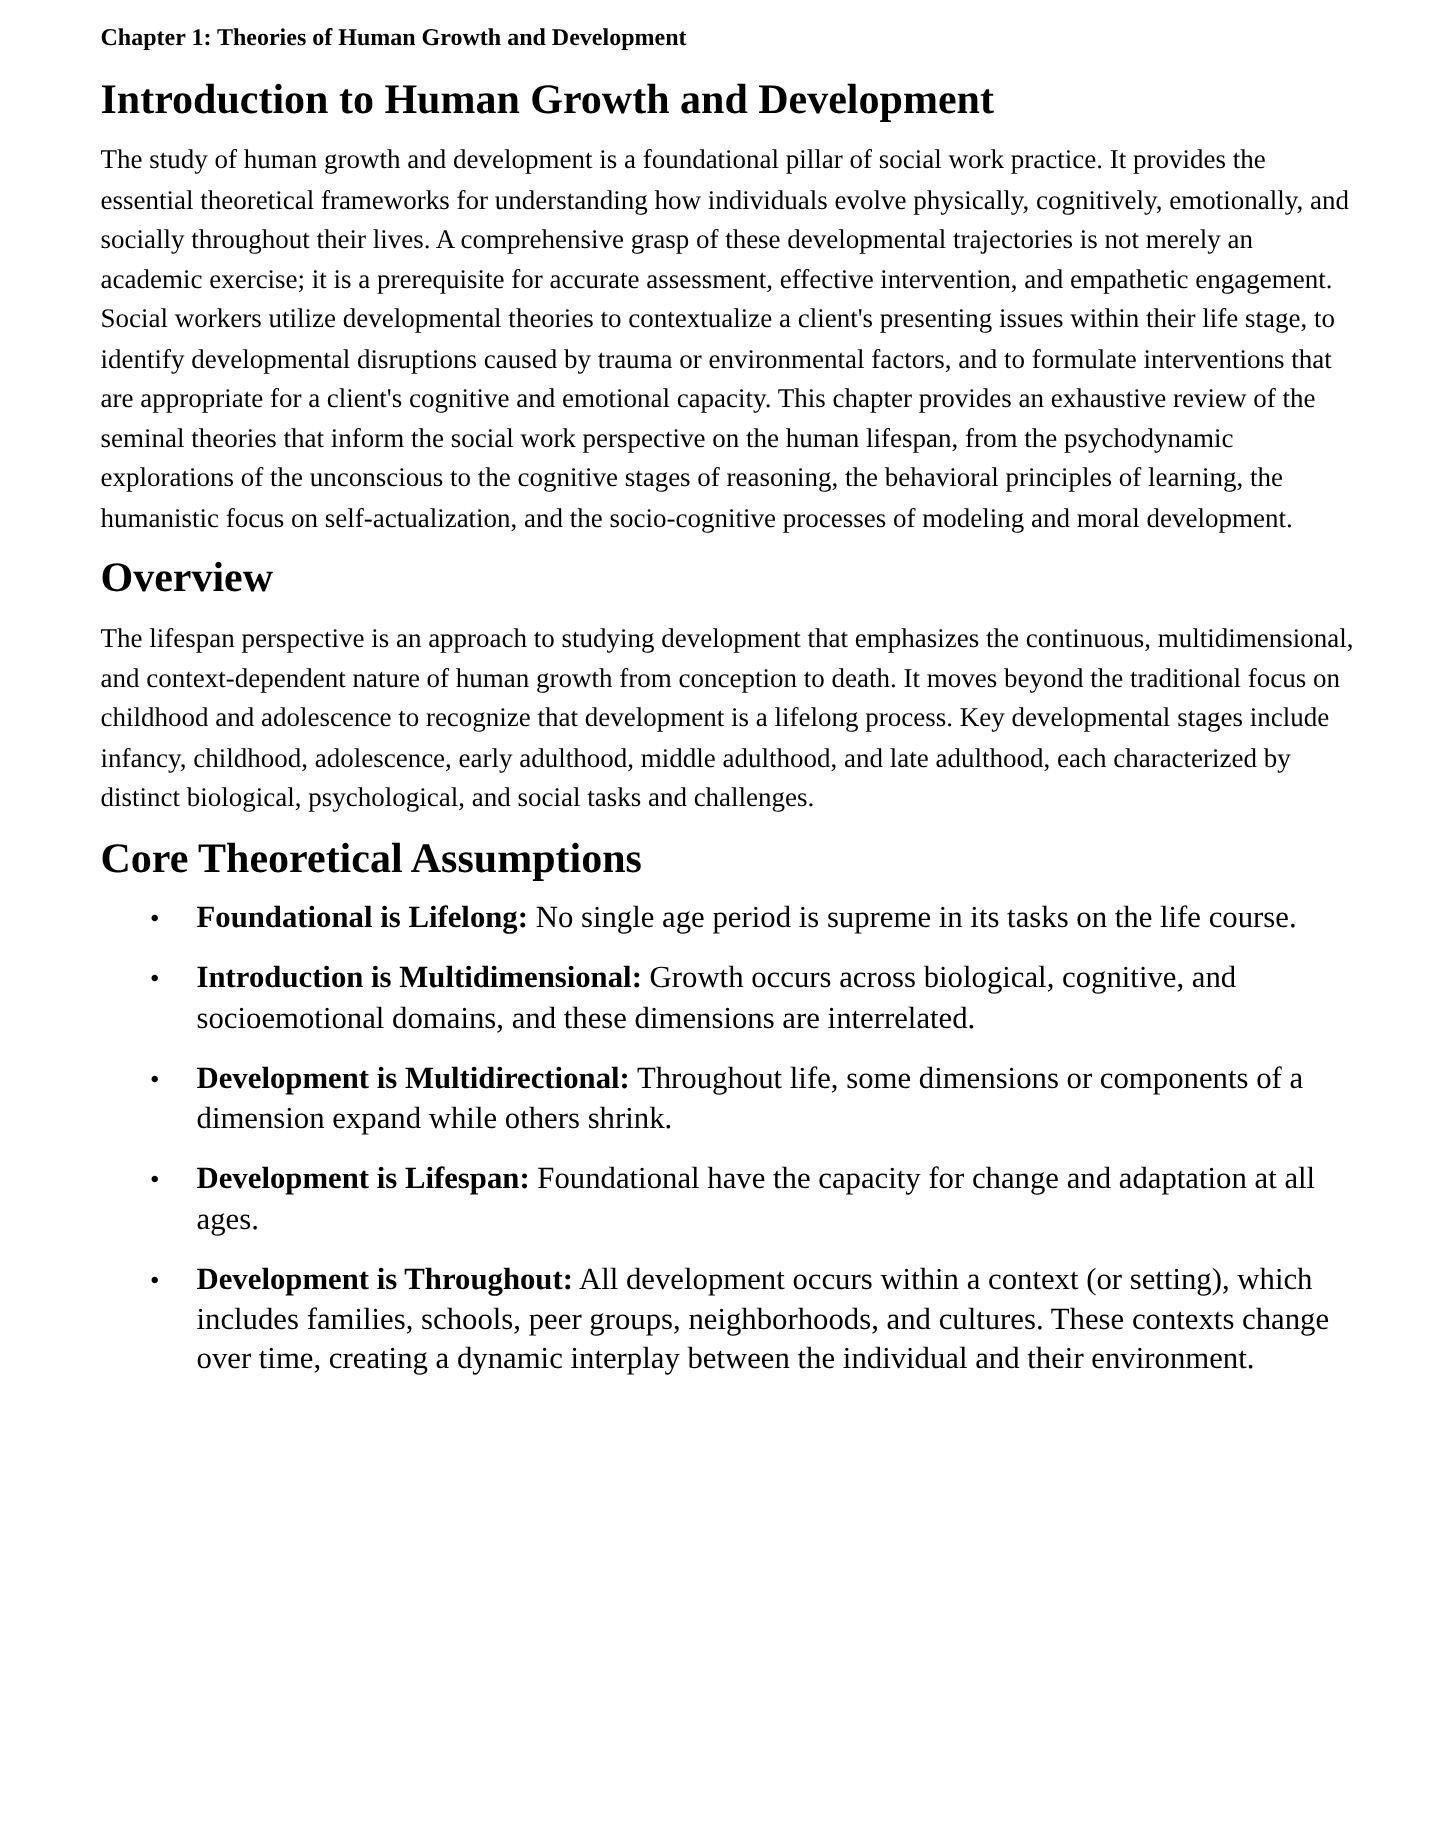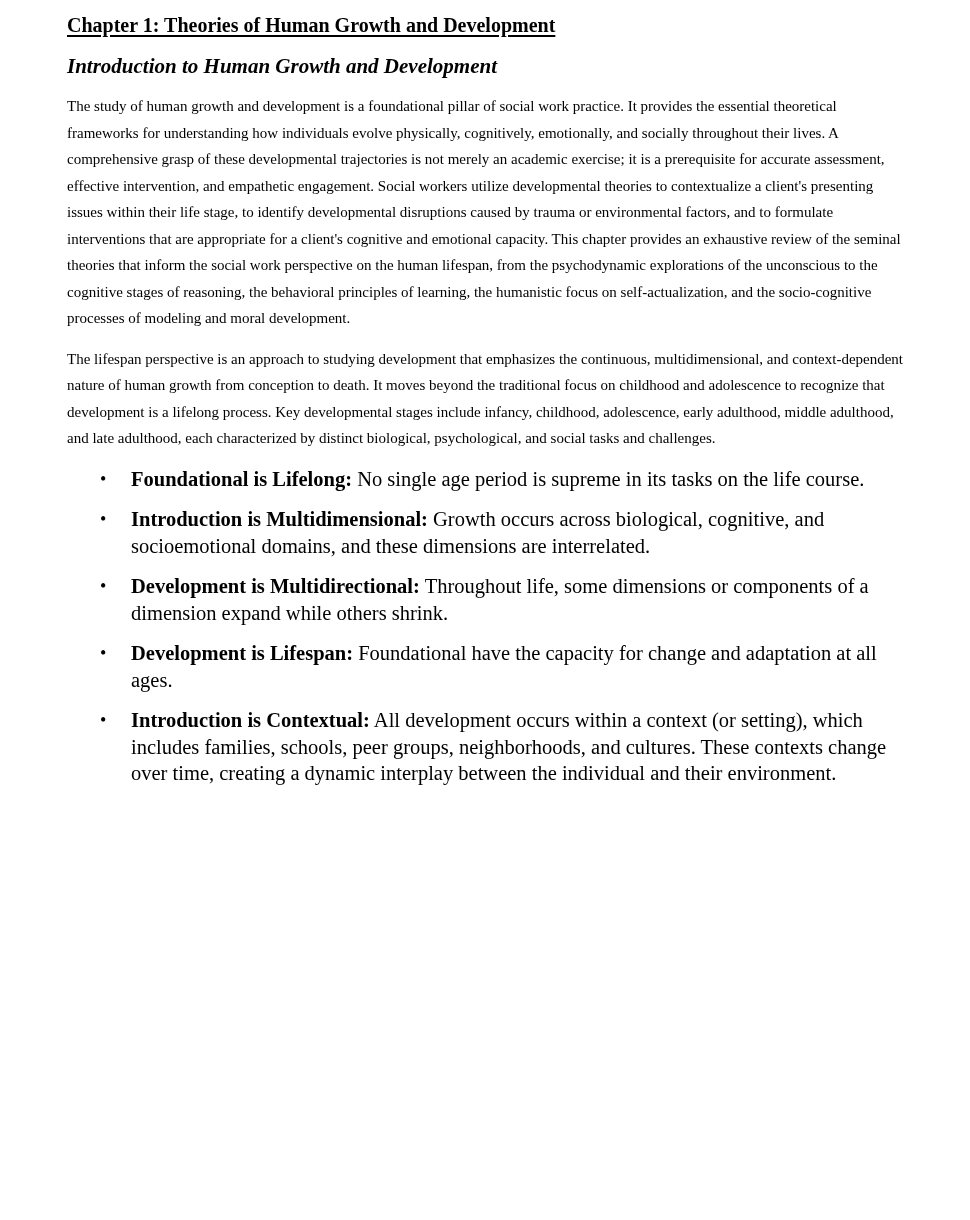--- a/index.html
+++ b/index.html
@@ -13,37 +13,35 @@
       overflow: hidden;
       font-family: "Liberation Serif", "DejaVu Serif", serif;
       color: #000000;
     }
     .page {
       position: relative;
       padding: 12px 0 0 67px;
       width: 840px;
     }
     .chapter-title {
-      font-size: 20px;
+      font-size: 16px;
       font-weight: bold;
-      text-decoration: underline;
       text-underline-offset: 3px;
       text-decoration-thickness: 2px;
       margin: 0 0 14px 0;
       line-height: 27px;
     }
     h2.section {
-      font-size: 21px;
+      font-size: 28px;
       font-weight: bold;
       margin: 0 0 13px 0;
       line-height: 27px;
-      font-style: italic;
     }
     p.body {
-      font-size: 15px;
+      font-size: 18px;
       line-height: 26.5px;
       margin: 0 0 14px 0;
     }
     ul.assumptions {
       list-style: none;
       margin: 0;
       padding: 0 0 0 64px;
     }
     ul.assumptions li {
       position: relative;
@@ -66,39 +64,41 @@
 <body>
 
 <div class="page">
 
   <h1 class="chapter-title">Chapter 1: Theories of Human Growth and Development</h1>
 
   <h2 class="section">Introduction to Human Growth and Development</h2>
   <p class="body">The study of human growth and development is a foundational pillar of social work practice. It provides the essential theoretical frameworks for understanding how individuals evolve physically, cognitively, emotionally, and socially throughout their lives. A comprehensive grasp of these developmental trajectories is not merely an academic exercise; it is a prerequisite for accurate assessment, effective intervention, and empathetic engagement. Social workers utilize developmental theories to contextualize a client's presenting issues within their life stage, to identify developmental disruptions caused by trauma or environmental factors, and to formulate interventions that are appropriate for a client's cognitive and emotional capacity. This chapter provides an exhaustive review of the seminal theories that inform the social work perspective on the human lifespan, from the psychodynamic explorations of the unconscious to the cognitive stages of reasoning, the behavioral principles of learning, the humanistic focus on self-actualization, and the socio-cognitive processes of modeling and moral development.</p>
 
 
+  <h2 class="section">Overview</h2>
   <p class="body">The lifespan perspective is an approach to studying development that emphasizes the continuous, multidimensional, and context-dependent nature of human growth from conception to death. It moves beyond the traditional focus on childhood and adolescence to recognize that development is a lifelong process. Key developmental stages include infancy, childhood, adolescence, early adulthood, middle adulthood, and late adulthood, each characterized by distinct biological, psychological, and social tasks and challenges.</p>
 
+  <h2 class="section">Core Theoretical Assumptions</h2>
 
   <ul class="assumptions">
     <li>
       <span class="bullet">•</span>
       <span class="term">Foundational is Lifelong:</span><span> No single age period is supreme in its tasks on the life course.</span>
     </li>
     <li>
       <span class="bullet">•</span>
       <span class="term">Introduction is Multidimensional:</span><span> Growth occurs across biological, cognitive, and socioemotional domains, and these dimensions are interrelated.</span>
     </li>
     <li>
       <span class="bullet">•</span>
       <span class="term">Development is Multidirectional:</span><span> Throughout life, some dimensions or components of a dimension expand while others shrink.</span>
     </li>
     <li>
       <span class="bullet">•</span>
       <span class="term">Development is Lifespan:</span><span> Foundational have the capacity for change and adaptation at all ages.</span>
     </li>
     <li>
       <span class="bullet">•</span>
-      <span class="term">Introduction is Contextual:</span><span> All development occurs within a context (or setting), which includes families, schools, peer groups, neighborhoods, and cultures. These contexts change over time, creating a dynamic interplay between the individual and their environment.</span>
+      <span class="term">Development is Throughout:</span><span> All development occurs within a context (or setting), which includes families, schools, peer groups, neighborhoods, and cultures. These contexts change over time, creating a dynamic interplay between the individual and their environment.</span>
     </li>
   </ul>
 
 </div>
 
 </body></html>

